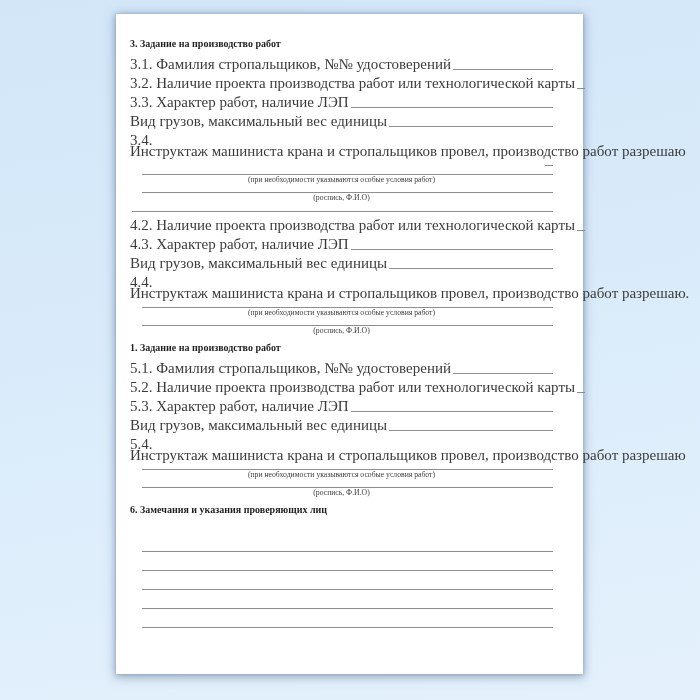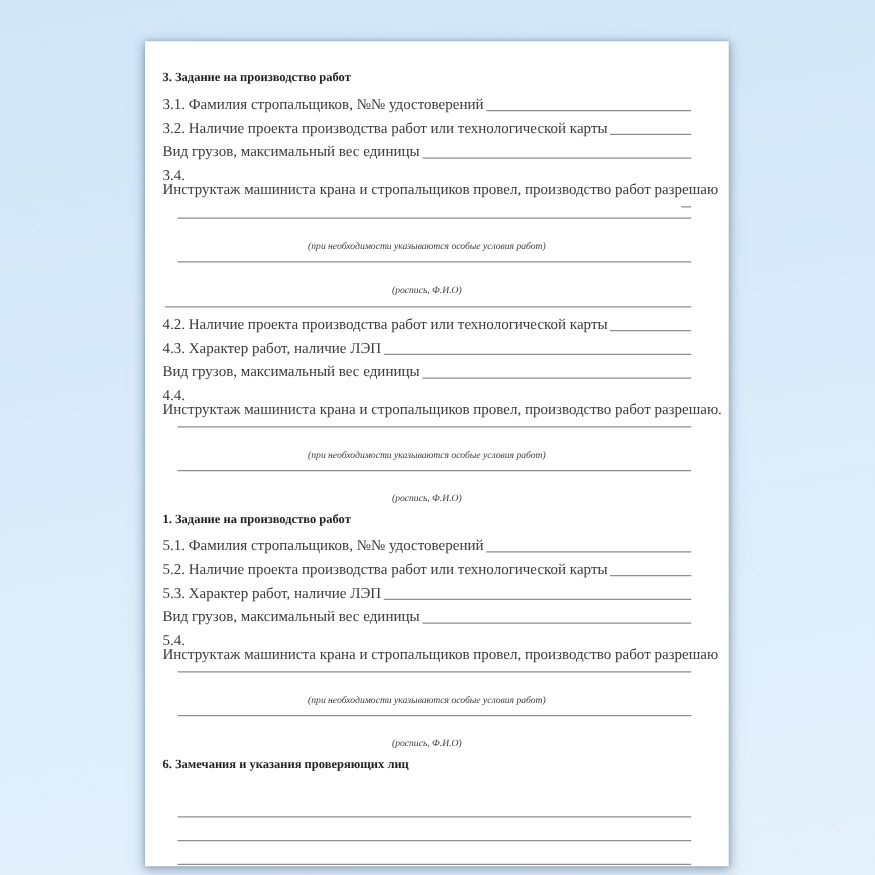--- a/index.html
+++ b/index.html
@@ -3,67 +3,71 @@
 <meta charset="utf-8">
 <style>
   html, body { margin: 0; padding: 0; }
   body {
     width: 700px; height: 700px;
     background: linear-gradient(170deg, #d2e6f8 0%, #d9ebfa 45%, #e4f1fc 100%);
     position: relative; overflow: hidden;
     font-family: "Liberation Serif", "DejaVu Serif", serif;
   }
   .page {
-    position: absolute; left: 116px; top: 33px;
+    position: absolute; left: 116px; top: 14px;
     width: 467px; height: 660px;
     background: #ffffff;
     box-shadow: 0 2px 9px 1px rgba(104, 128, 158, 0.65), 0 0 3px rgba(104, 128, 158, 0.45);
     box-sizing: border-box;
     padding: 24px 30px 0 14px;
   }
   h2 {
     font-size: 10px; line-height: 11px; font-weight: bold;
     color: #1f1f1f; margin: 0 0 10px 0;
   }
   .task-section { margin-bottom: 7px; }
   .field-row {
     display: flex; align-items: stretch;
-    font-size: 12px; line-height: 11px; color: #3b3b3b;
+    font-size: 15px; line-height: 11px; color: #3b3b3b;
     margin-bottom: 8px; white-space: nowrap;
   }
   .field-row .label { flex: 0 0 auto; }
   .num { flex: 0 0 auto; margin-right: 3px; }
   .tabbed .num { margin-right: 0; display: inline-block; width: 42px; }
   .fill {
     flex: 1 1 8px; min-width: 8px; align-self: flex-end;
     height: 2px; border-bottom: 1px solid #8e8e8e; margin-left: 2px;
   }
   .instr { margin-bottom: 6px; flex-direction: column; }
   .sign-block { margin-top: 8px; }
   .rule { height: 0; border-bottom: 1px solid #8e8e8e; margin-left: 12px; }
   .caption {
     text-align: center; font-size: 7.7px; line-height: 8px;
-    color: #3b3b3b; margin-top: 18px; font-style: italic;
+    color: #3b3b3b; margin-top: 1px;
   }
   .remarks-section h2 { margin-bottom: 36px; }
   .remark-rule { margin-bottom: 18px; }
 </style>
 </head>
 <body>
 
 <div class="page">
 
   <section class="task-section">
     <h2>3. Задание на производство работ</h2>
     <div class="field-row">
       <span class="label">3.1. Фамилия стропальщиков, №№ удостоверений</span>
       <span class="fill"></span>
     </div>
     <div class="field-row">
       <span class="label">3.2. Наличие проекта производства работ или технологической карты</span>
+      <span class="fill"></span>
+    </div>
+    <div class="field-row">
+      <span class="label">3.3. Характер работ, наличие ЛЭП</span>
       <span class="fill"></span>
     </div>
     <div class="field-row">
       <span class="label">Вид грузов, максимальный вес единицы</span>
       <span class="fill"></span>
     </div>
     <div class="field-row instr tabbed">
       <span class="num">3.4.</span>
       <span class="label">Инструктаж машиниста крана и стропальщиков провел, производство работ разрешаю</span>
       <span class="fill"></span>

